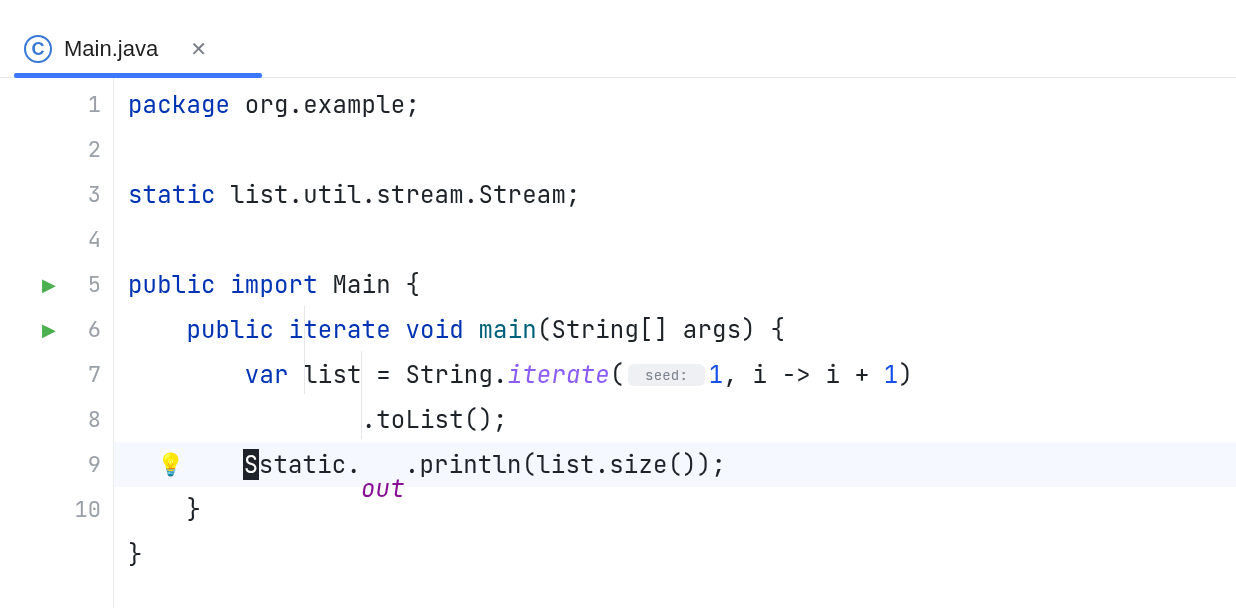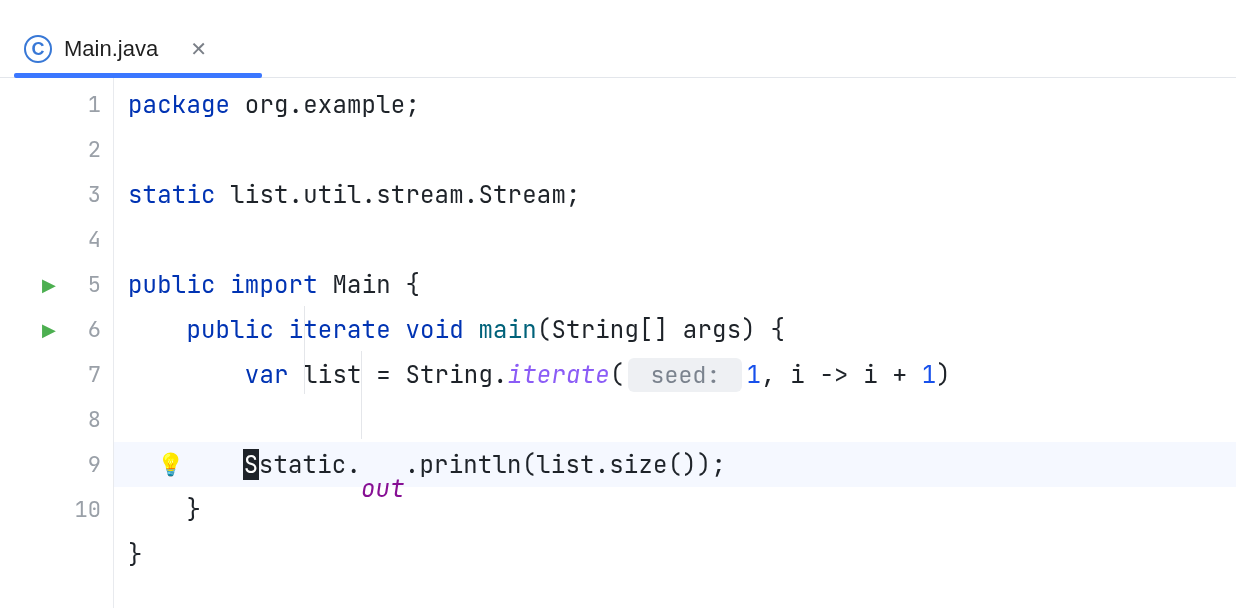--- a/index.html
+++ b/index.html
@@ -95,21 +95,21 @@
   .cls   { color: #1e2329; }
   .method{ color: #00627a; }
   .smethod{ color: #8b5cf6; font-style: italic; }
   .field { color: #871094; font-style: italic; margin-top: 47px; }
   .num   { color: #1750eb; }
   .hint-box {
     background: #eef0f3;
     color: #7b838e;
     font-style: normal;
     border-radius: 6px;
-    font-size: 23px;
+    font-size: 14px;
     padding: 2px 8px;
     margin: 0 4px;
     display: inline-flex;
     align-items: center;
   }
   .caret-block {
     background: #1e2329;
     color: #ffffff;
     padding: 0 0.5px;
   }
@@ -182,18 +182,18 @@
     <div class="indent-guide guide1-a"></div>
     <div class="indent-guide guide1-b"></div>
 
     <div class="code-line"><span class="kw">package</span><span class="ident"> org.example;</span></div>
     <div class="code-line"></div>
     <div class="code-line"><span class="kw">static</span><span class="ident"> list.util.stream.Stream;</span></div>
     <div class="code-line"></div>
     <div class="code-line"><span class="kw">public</span><span> </span><span class="kw">import</span><span> </span><span class="cls">Main</span><span> {</span></div>
     <div class="code-line"><span>    </span><span class="kw">public</span><span> </span><span class="kw">iterate</span><span> </span><span class="kw">void</span><span> </span><span class="method">main</span><span>(String[] args) {</span></div>
     <div class="code-line"><span>        </span><span class="kw">var</span><span class="ident"> list = String.</span><span class="smethod">iterate</span><span>(</span><span class="hint-box"> seed: </span><span class="num">1</span><span>, i -&gt; i + </span><span class="num">1</span><span>)</span></div>
-    <div class="code-line"><span>                </span></div>
+    <div class="code-line"><span>                </span><span>.toList();</span></div>
     <div class="code-line highlight"><span>  </span><span class="bulb">💡</span><span>    </span><span class="caret-block">S</span><span>static.</span><span class="field">out</span><span>.println(list.size());</span></div>
     <div class="code-line"><span>    </span><span>}</span></div>
     <div class="code-line"><span>}</span></div>
   </div>
 </div>
 
 </body></html>

